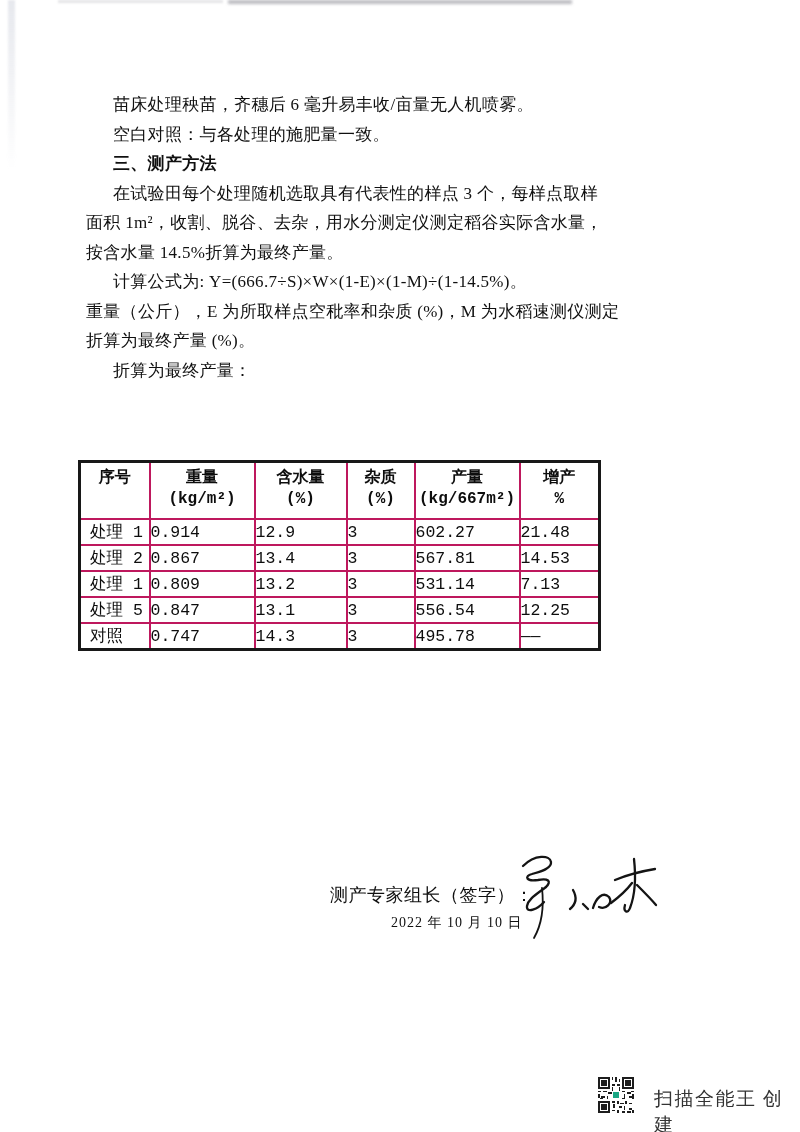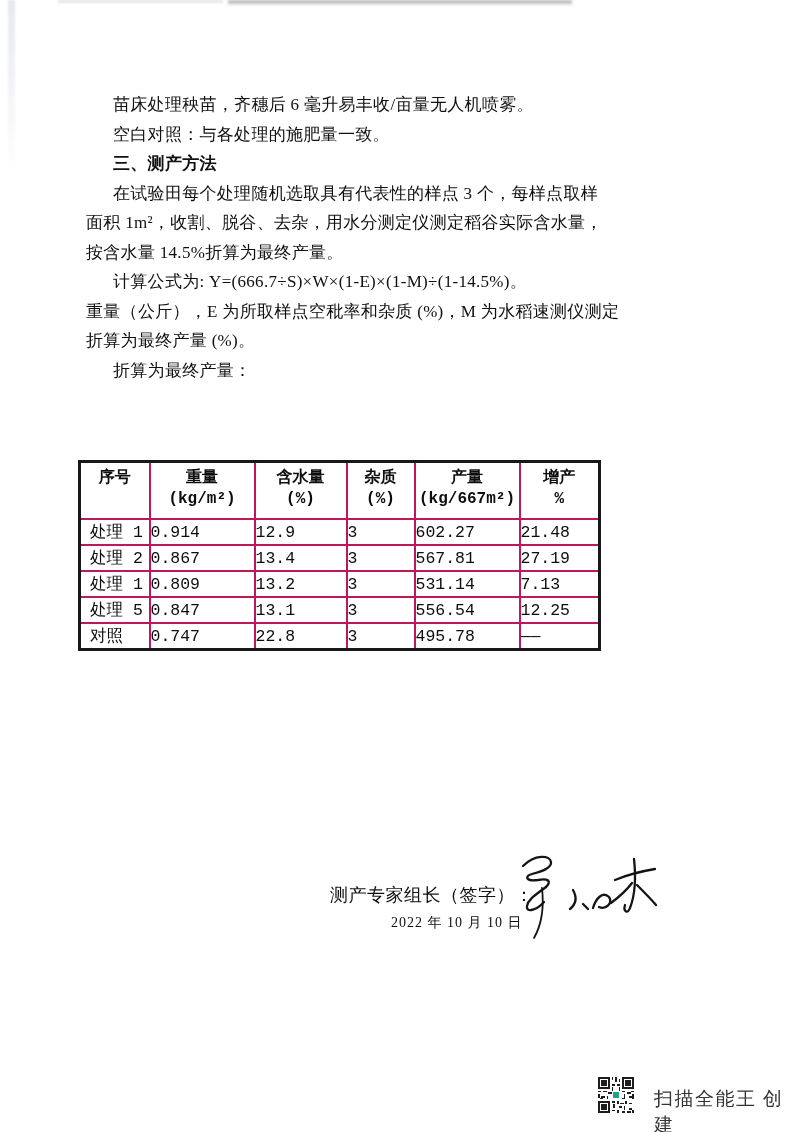--- a/index.html
+++ b/index.html
@@ -135,42 +135,42 @@
         <td>3</td>
         <td>602.27</td>
         <td>21.48</td>
       </tr>
       <tr>
         <td class="rowlabel">处理 2</td>
         <td>0.867</td>
         <td>13.4</td>
         <td>3</td>
         <td>567.81</td>
-        <td>27.19</td>
+        <td>14.53</td>
       </tr>
       <tr>
         <td class="rowlabel">处理 1</td>
         <td>0.809</td>
         <td>13.2</td>
         <td>3</td>
         <td>531.14</td>
         <td>7.13</td>
       </tr>
       <tr>
         <td class="rowlabel">处理 5</td>
         <td>0.847</td>
         <td>13.1</td>
         <td>3</td>
         <td>556.54</td>
         <td>12.25</td>
       </tr>
       <tr>
         <td class="rowlabel">对照</td>
         <td>0.747</td>
-        <td>22.8</td>
+        <td>14.3</td>
         <td>3</td>
         <td>495.78</td>
         <td>——</td>
       </tr>
     </tbody>
   </table>
 
   <div class="sig-label">测产专家组长（签字）：</div>
   <div class="sig-date">2022 年 10 月 10 日</div>
 

